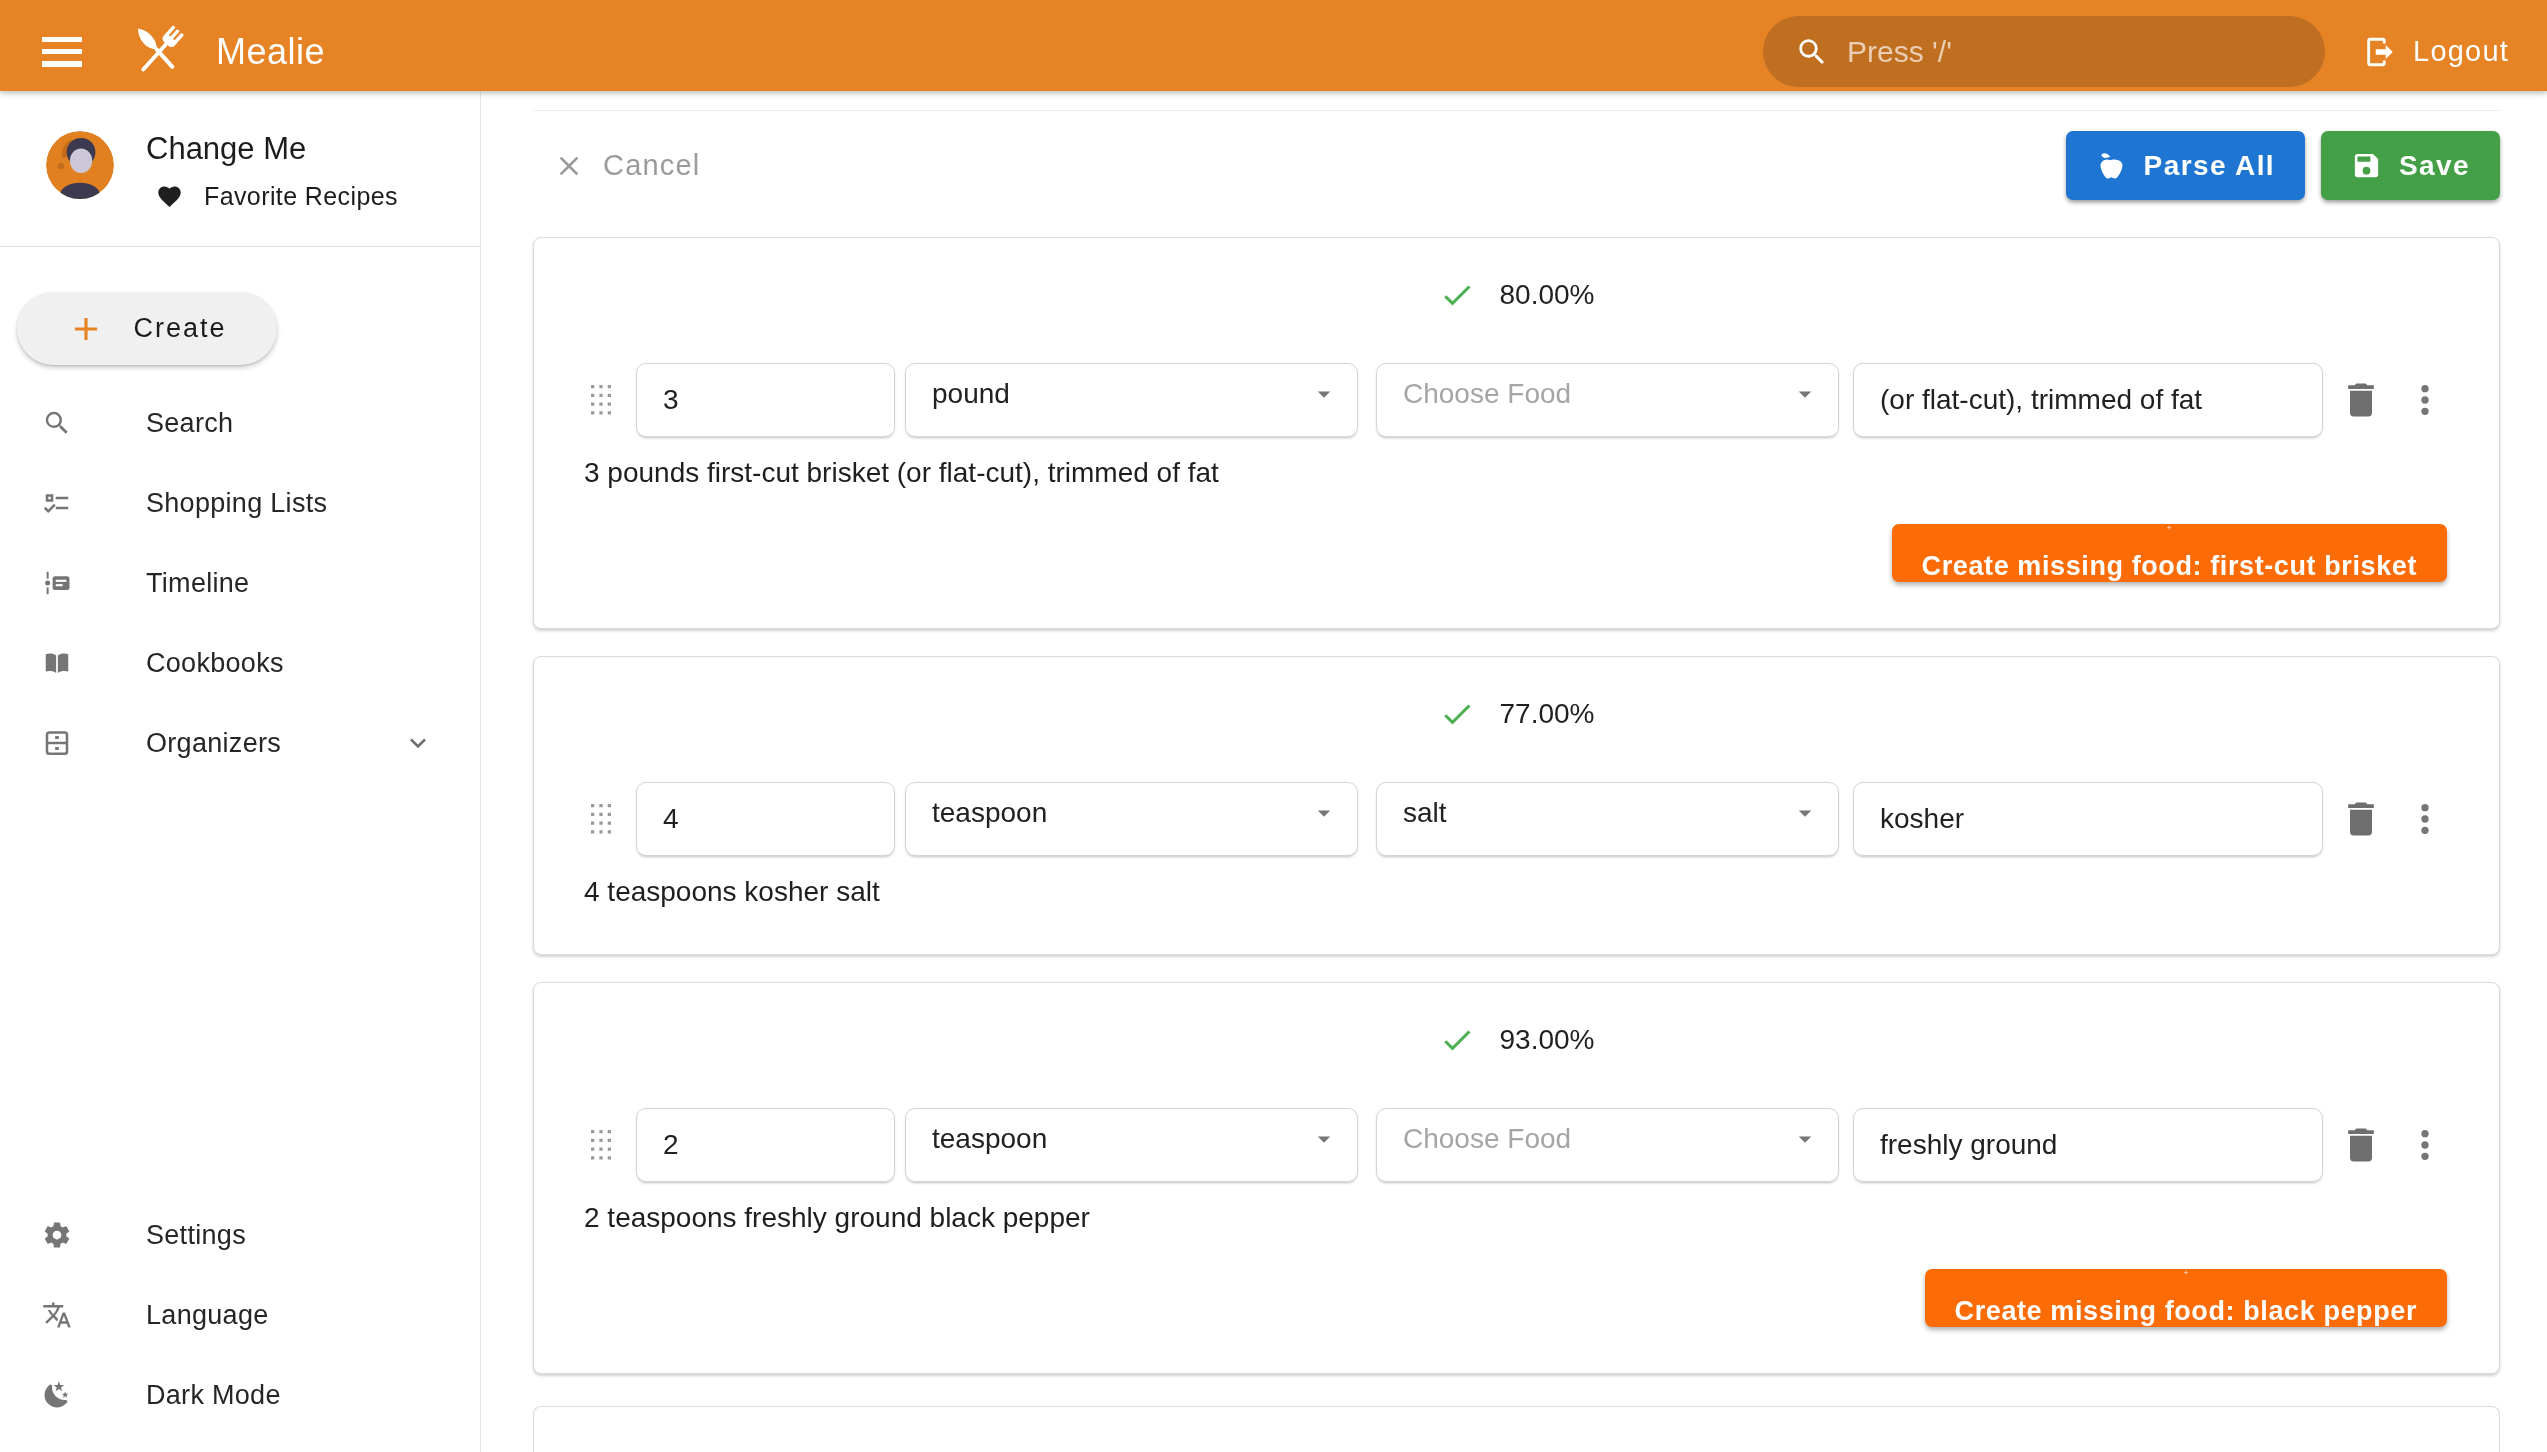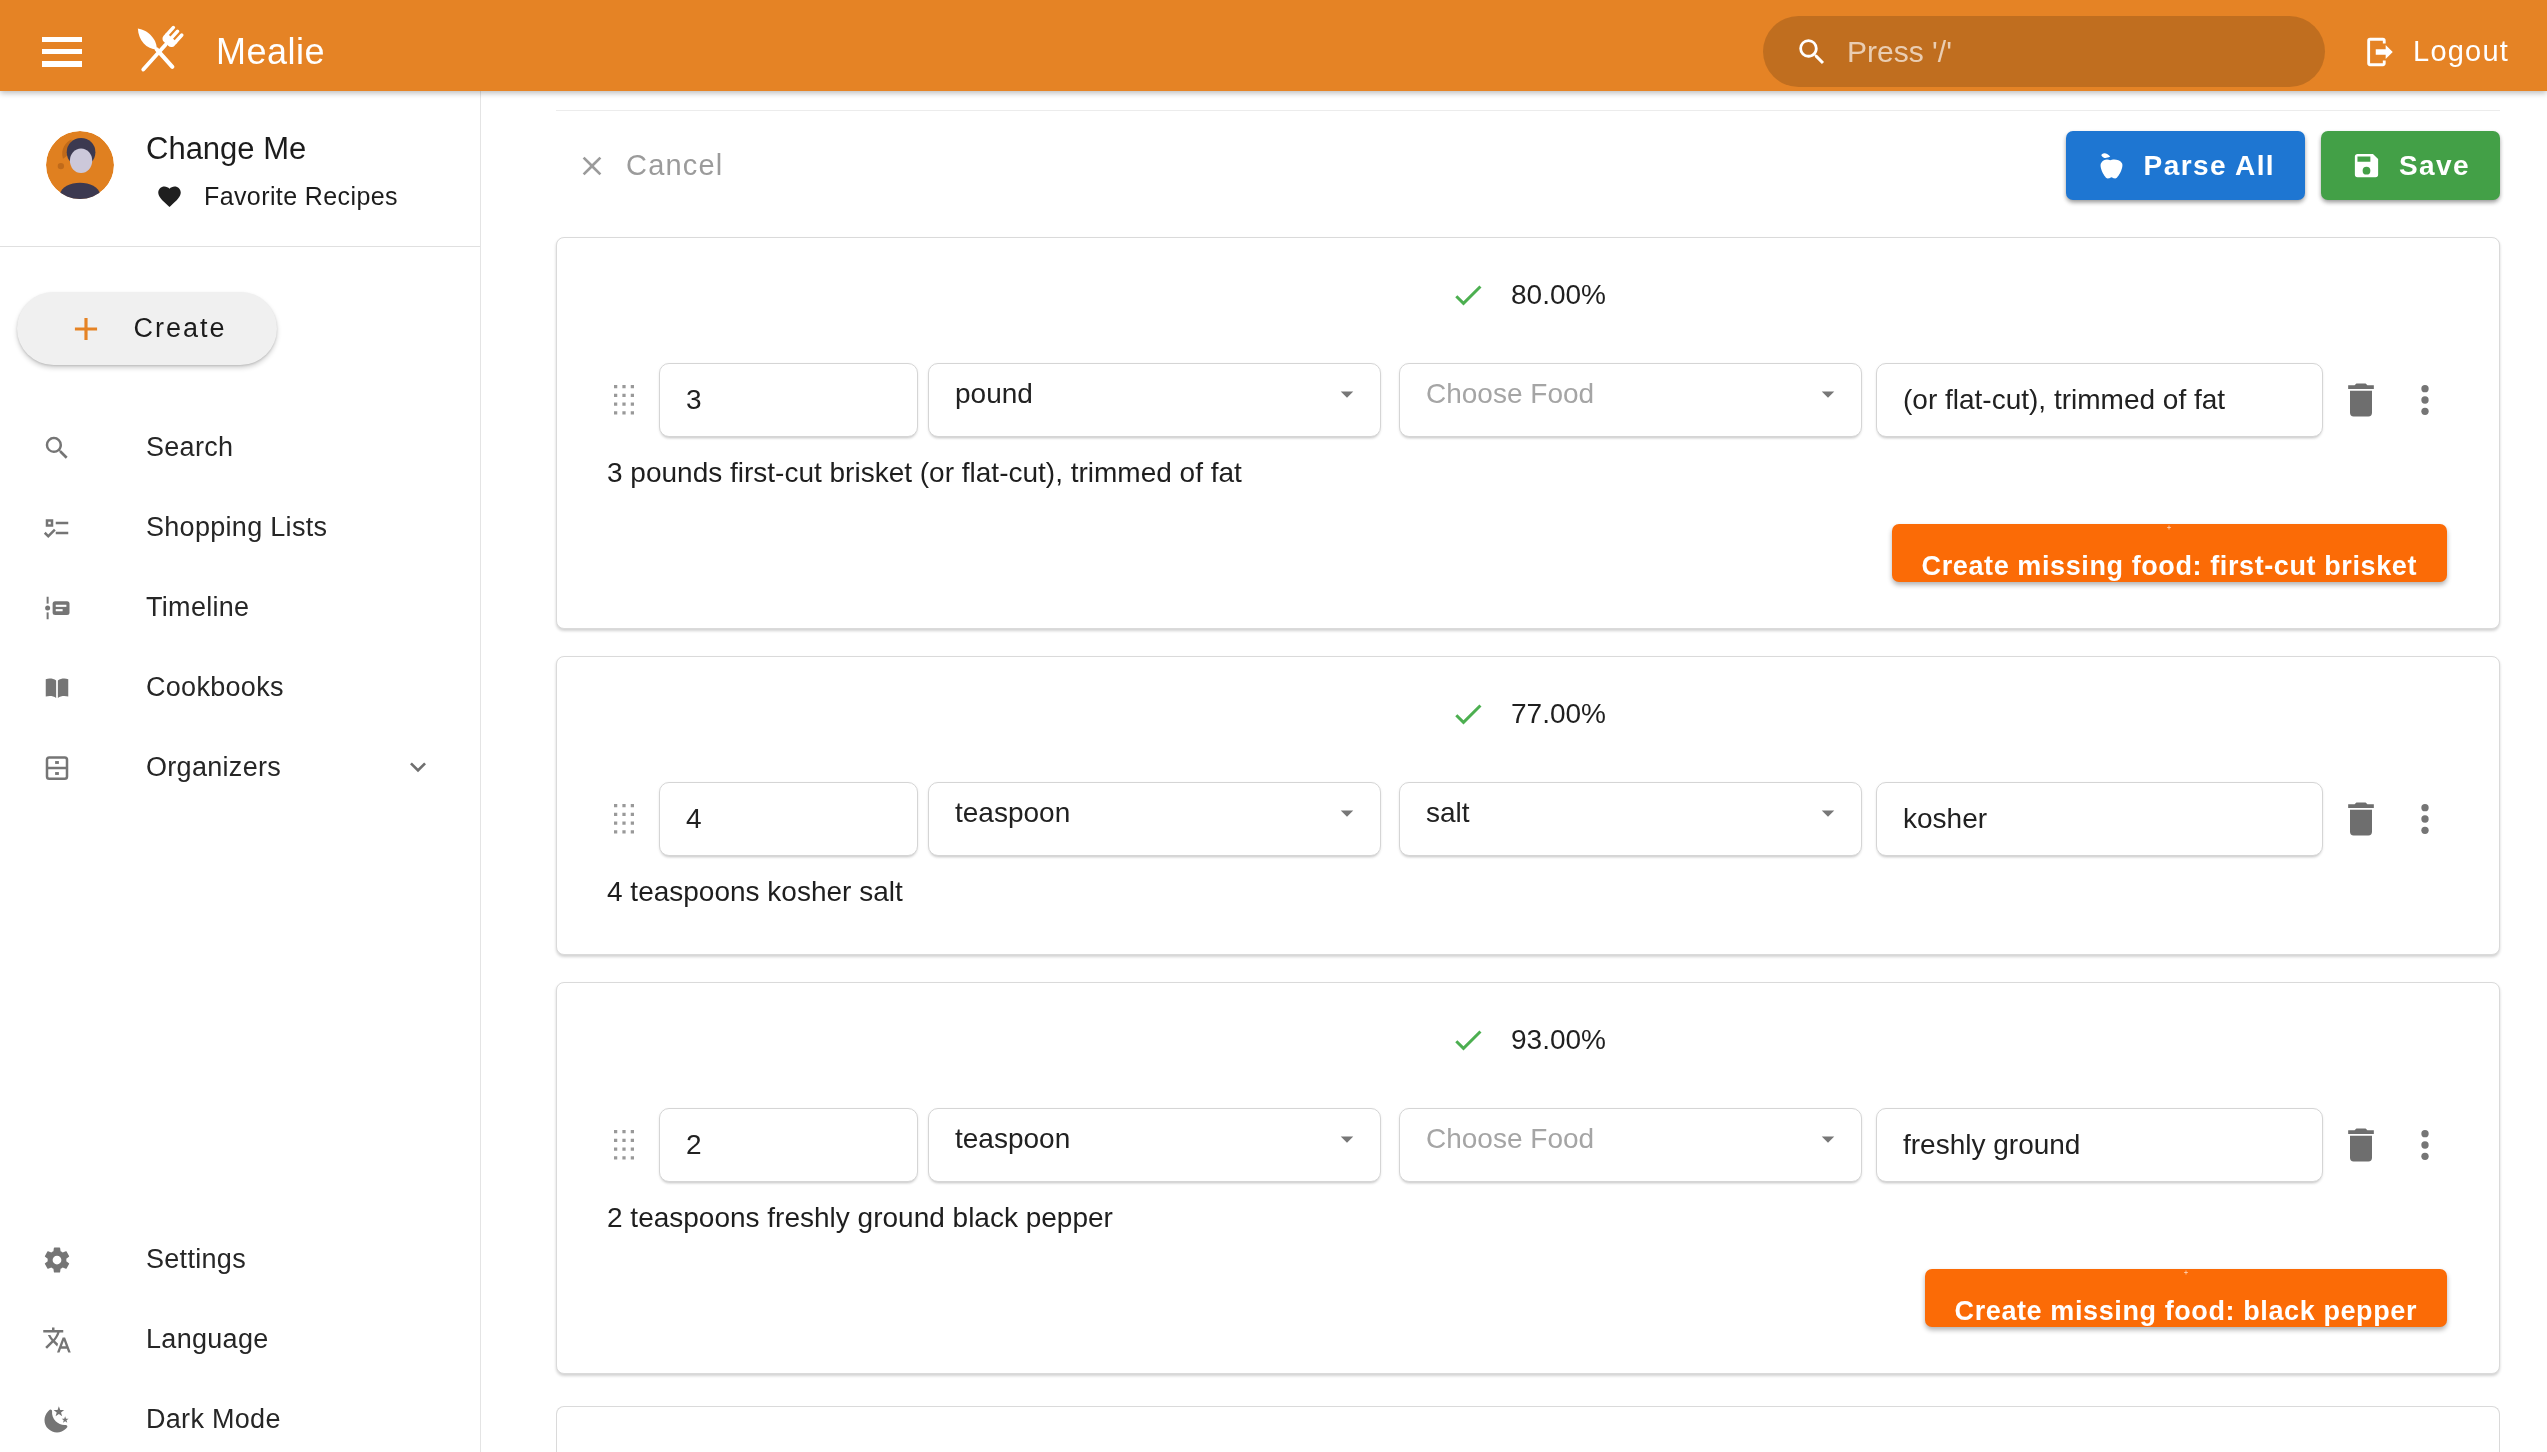--- a/index.html
+++ b/index.html
@@ -27,41 +27,41 @@
              display:flex;align-items:center;padding:0 24px 0 32px;gap:18px;}
   .searchbar svg{width:34px;height:34px;color:#fff;flex:none;}
   .searchbar input{flex:1;background:transparent;border:none;outline:none;color:#fff;
                    font-size:30px;font-family:inherit;}
   .searchbar input::placeholder{color:rgba(255,255,255,.66);}
   .logout-btn{display:flex;align-items:center;gap:16px;color:#fff;margin-left:26px;height:70px;
               padding:0 12px;font-size:29px;font-weight:500;letter-spacing:1.2px;background:none;border:none;cursor:pointer;}
   .logout-btn svg{width:34px;height:34px;}
 
   
-  .shell{display:flex;height:1362px;gap:23px;}
+  .shell{display:flex;height:1362px;}
 
   
   .sidebar{width:481px;min-width:481px;background:#fff;border-right:1px solid #e4e4e4;
            display:flex;flex-direction:column;}
   .user{display:flex;padding:40px 0 0 46px;}
   .avatar{width:68px;height:68px;border-radius:50%;overflow:hidden;flex:none;}
   .user-info{margin-left:32px;}
   .user-name{font-size:31px;color:#1c1c1c;}
   .fav-row{display:flex;align-items:center;gap:21px;margin:15px 0 0 10px;
            font-size:25px;font-weight:500;color:#1c1c1c;letter-spacing:0.4px;cursor:pointer;}
   .fav-row svg{width:27px;height:27px;color:#1f1f1f;}
   .side-divider{border-top:1px solid #e0e0e0;margin-top:35px;}
   .create-wrap{padding:45px 0 0 17px;}
   .create-btn{width:260px;height:73px;border-radius:37px;background:#f0f0f0;border:none;cursor:pointer;
               box-shadow:0 3px 5px rgba(0,0,0,.18),0 1px 2px rgba(0,0,0,.12);
               display:flex;align-items:center;justify-content:center;gap:28px;
               font-size:27px;font-weight:500;letter-spacing:2px;color:#1c1c1c;font-family:inherit;}
   .create-btn svg{width:38px;height:38px;color:var(--c-appbar);}
   .nav{margin-top:18px;}
-  .nav-item{height:80px;display:flex;align-items:flex-end;padding-left:42px;cursor:pointer;}
+  .nav-item{height:80px;display:flex;align-items:center;padding-left:42px;cursor:pointer;}
   .nav-item svg.nav-icon{width:30px;height:30px;color:#757575;flex:none;}
   .nav-label{margin-left:74px;font-size:27px;font-weight:500;color:#262626;letter-spacing:0.3px;}
   .chev{margin-left:auto;margin-right:46px;width:32px;height:32px;color:#6f6f6f;flex:none;}
   .side-footer{margin-top:auto;padding-bottom:18px;}
 
   
   .main{flex:1;display:flex;flex-direction:column;padding:0 47px 0 52px;overflow:hidden;}
   .top-rule{border-top:1px solid #ececec;margin-top:19px;}
   .toolbar{display:flex;align-items:center;margin-top:20px;height:70px;}
   .cancel-btn{display:flex;align-items:center;gap:18px;margin-left:20px;color:#9b9b9b;

